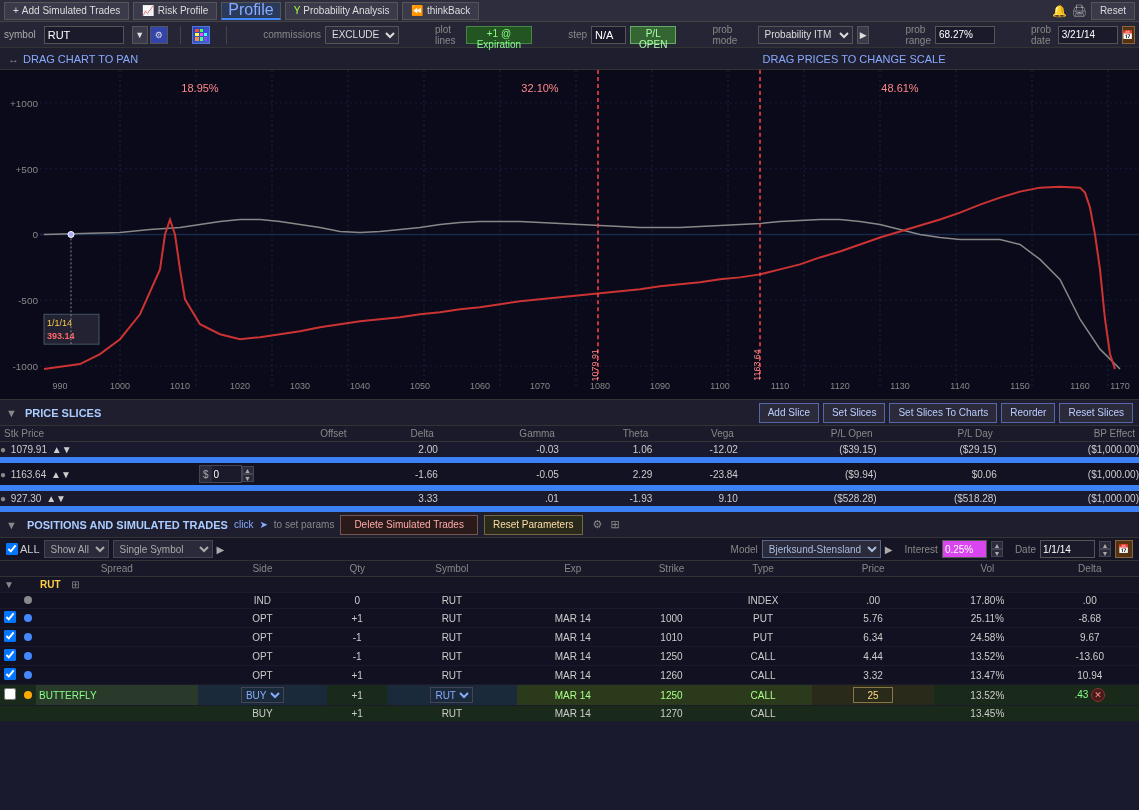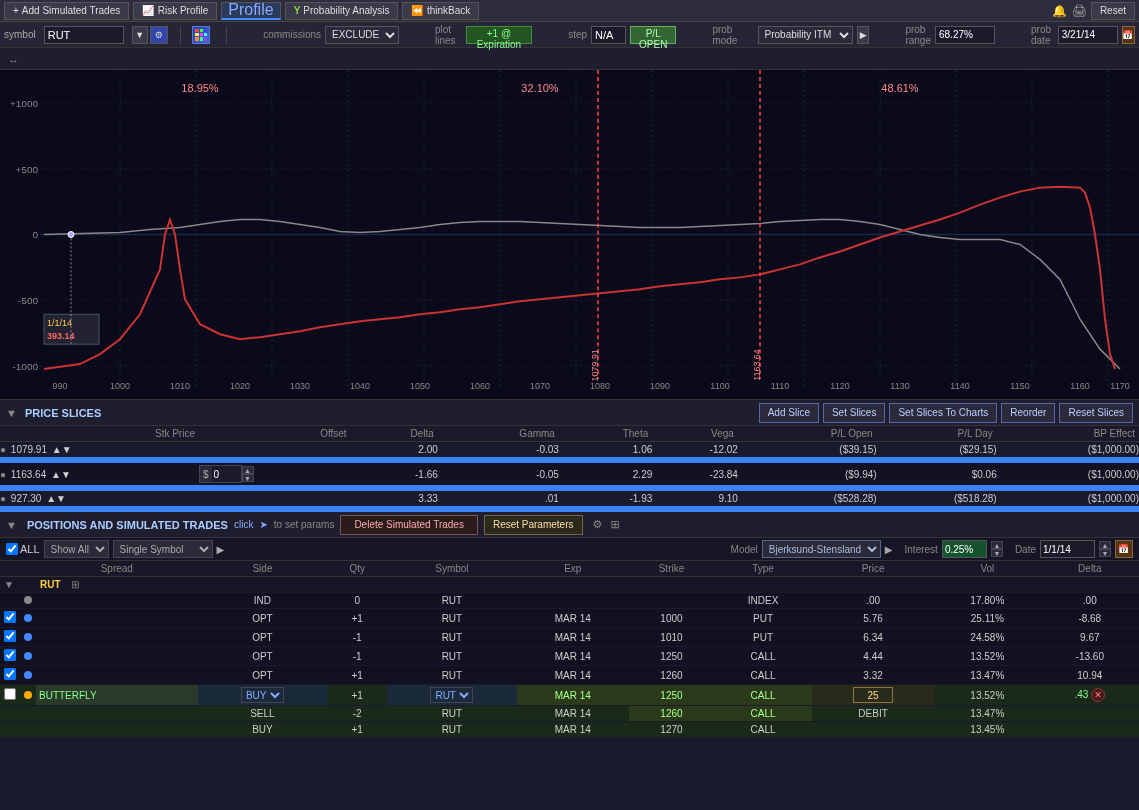--- a/index.html
+++ b/index.html
@@ -147,21 +147,21 @@
     }
     .slices-table th {
       background: #1a1a2a;
       color: #888;
       font-size: 10px;
       padding: 2px 4px;
       text-align: right;
       border-bottom: 1px solid #333;
       font-weight: normal;
     }
-    .slices-table th:first-child { text-align: right; }
+    .slices-table th:first-child { text-align: left; }
     .slices-table td {
       color: #ccc;
       font-size: 10px;
       padding: 2px 0;
       text-align: right;
       border-bottom: 6px solid #3b82f6;
     }
     .slices-table td:first-child { text-align: left; }
     .slices-row-highlight { background: #1a1a2e; }
     .green-text { color: #88ff88; }
@@ -182,21 +182,21 @@
     .model-select {
       background: #2a2a3a;
       border: 1px solid #556688;
       color: #aabbdd;
       height: 18px;
       padding: 0 2px;
       font-size: 10px;
     }
     .interest-label { color: #888; font-size: 10px; }
     .interest-input {
-      background: #14532d;
+      background: #d946ef;
       border: 1px solid #555;
       color: #fff;
       width: 45px;
       height: 18px;
       padding: 0 2px;
       font-size: 10px;
     }
     .date-label { color: #888; font-size: 10px; }
     .date-input {
       background: #1a1a2a;
@@ -468,20 +468,22 @@
 
   <div class="prob-section" style="margin-left:8px;">
     <span class="section-label">prob date</span>
     <input class="prob-input" value="3/21/14" style="">
     <button class="sym-btn" style="background:#553311;border-color:#886644;">📅</button>
   </div>
 </div>
 
 <div class="chart-info-bar">
   <span style="color:#888;margin-right:4px;">↔</span>
+  <span class="drag-text">DRAG CHART TO PAN</span>
+  <span class="drag-text2">DRAG PRICES TO CHANGE SCALE</span>
 </div>
 
 <div class="chart-area">
   <svg class="chart-svg" viewBox="0 0 1139 330" preserveAspectRatio="none">
 
     <rect width="1139" height="330" fill="#0a0a1a"></rect>
 
     <line x1="40" y1="33" x2="1139" y2="33" stroke="#1a1a3a" stroke-width="1" stroke-dasharray="2,3"></line>
     <line x1="40" y1="99" x2="1139" y2="99" stroke="#1a1a3a" stroke-width="1" stroke-dasharray="2,3"></line>
     <line x1="40" y1="165" x2="1139" y2="165" stroke="#1a2a4a" stroke-width="1.5"></line>
@@ -807,34 +809,20 @@
       <td style="background:#2a2a1a;">
         <input class="inline-input" value="25" style="">
       </td>
       <td>13.52%</td>
       <td>
         <span style="color:#88ff88;">.43</span>
         <span class="pink-btn">✕</span>
       </td>
     </tr>
 
-    <tr class="pos-row-sell">
-      <td></td>
-      <td></td>
-      <td></td>
-      <td>SELL</td>
-      <td class="qty-minus">-2</td>
-      <td>RUT</td>
-      <td>MAR 14</td>
-      <td style="background:#2a3a1a;color:#aaff88;">1260</td>
-      <td style="background:#2a3a1a;color:#aaff88;">CALL</td>
-      <td class="debit-cell">DEBIT</td>
-      <td>13.47%</td>
-      <td></td>
-    </tr>
 
     <tr class="pos-row-buy2">
       <td></td>
       <td></td>
       <td></td>
       <td>BUY</td>
       <td class="qty-plus">+1</td>
       <td>RUT</td>
       <td>MAR 14</td>
       <td>1270</td>

